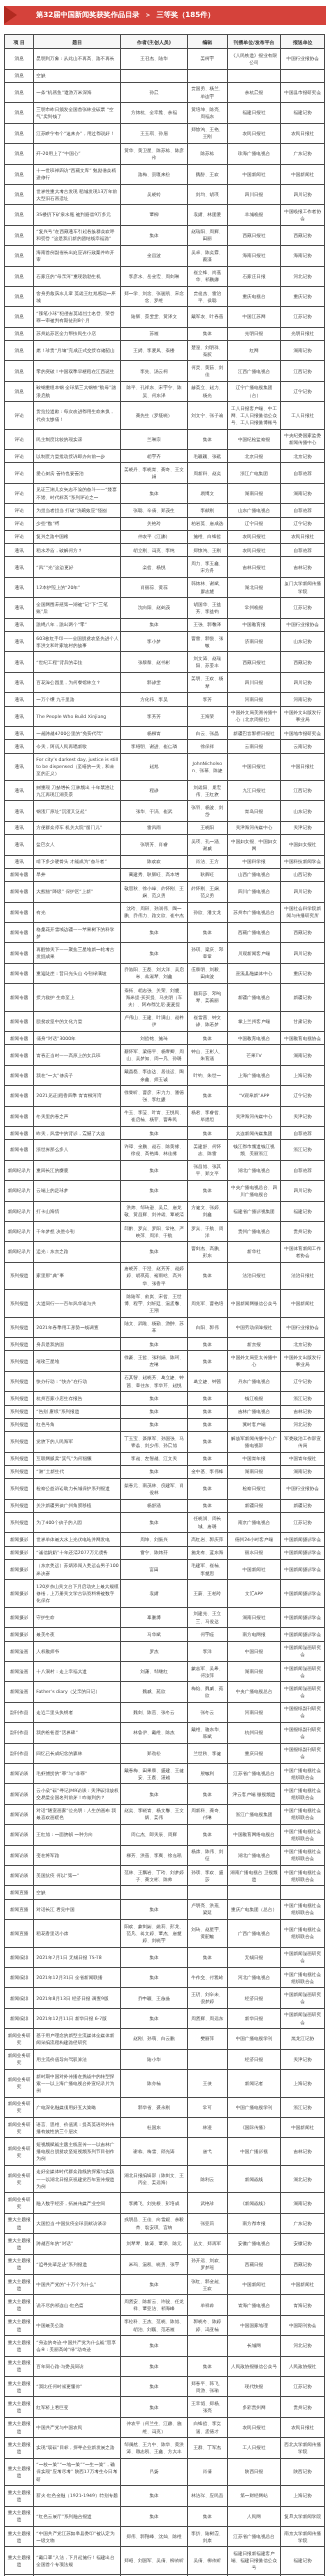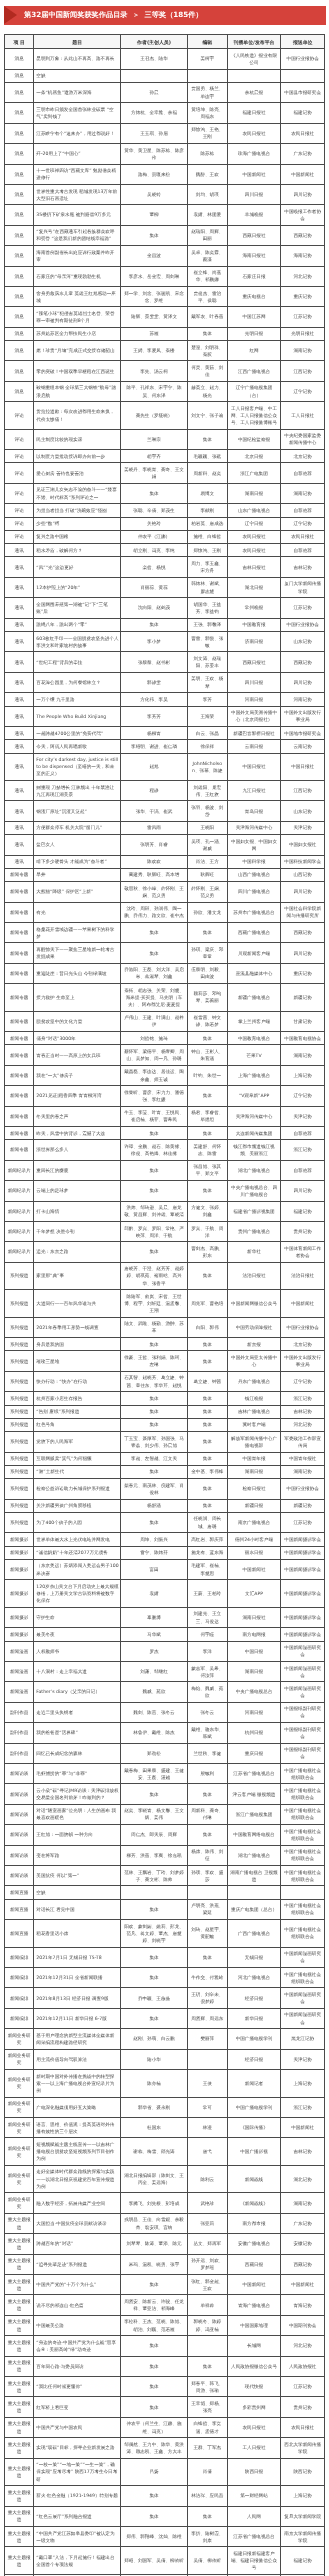--- a/index.html
+++ b/index.html
@@ -1,20 +1,20 @@
 <!DOCTYPE html>
 <html style="font-size:8.2px"><head>
 <meta charset="utf-8">
 <style>
   html,body { margin:0; padding:0; background:#ffffff; }
   body { width:330px; font-family:"DejaVu Sans","Liberation Sans",sans-serif; color:#3d3d3d; }
   .page { padding-top:6.2px; padding-bottom:7.2px; }
   .banner { position:relative; margin:0 4.1px 9.3px 4.1px; background:#d5423b; height:18.5px;
             display:flex; align-items:center; gap:5.2px; color:#fff; font-weight:bold;
-            font-size:7.2px; padding-left:20px; overflow:hidden; }
+            font-size:7.2px; padding-left:32px; overflow:hidden; }
   .banner .arrow { position:absolute; left:0; top:0; width:0; height:0;
             border-top:9.3px solid transparent; border-bottom:9.3px solid transparent;
             border-left:13.4px solid #b12a20; }
   .banner .sep { font-weight:bold; font-size:6.7px; }
   table.awards { width:321px; margin:0 4.1px; border-collapse:collapse; table-layout:fixed;
             font-size:4.6px; }
   table.awards th { border:0.5px solid #4a4a4a; background:#f6f6f6; font-size:4.9px;
             font-weight:bold; padding:3.6px 1px; color:#333; }
   table.awards td { border:0.5px solid #4a4a4a; padding:2.6px 1.5px; text-align:center;
             vertical-align:middle; line-height:1.55; word-break:break-all; color:#444; }

